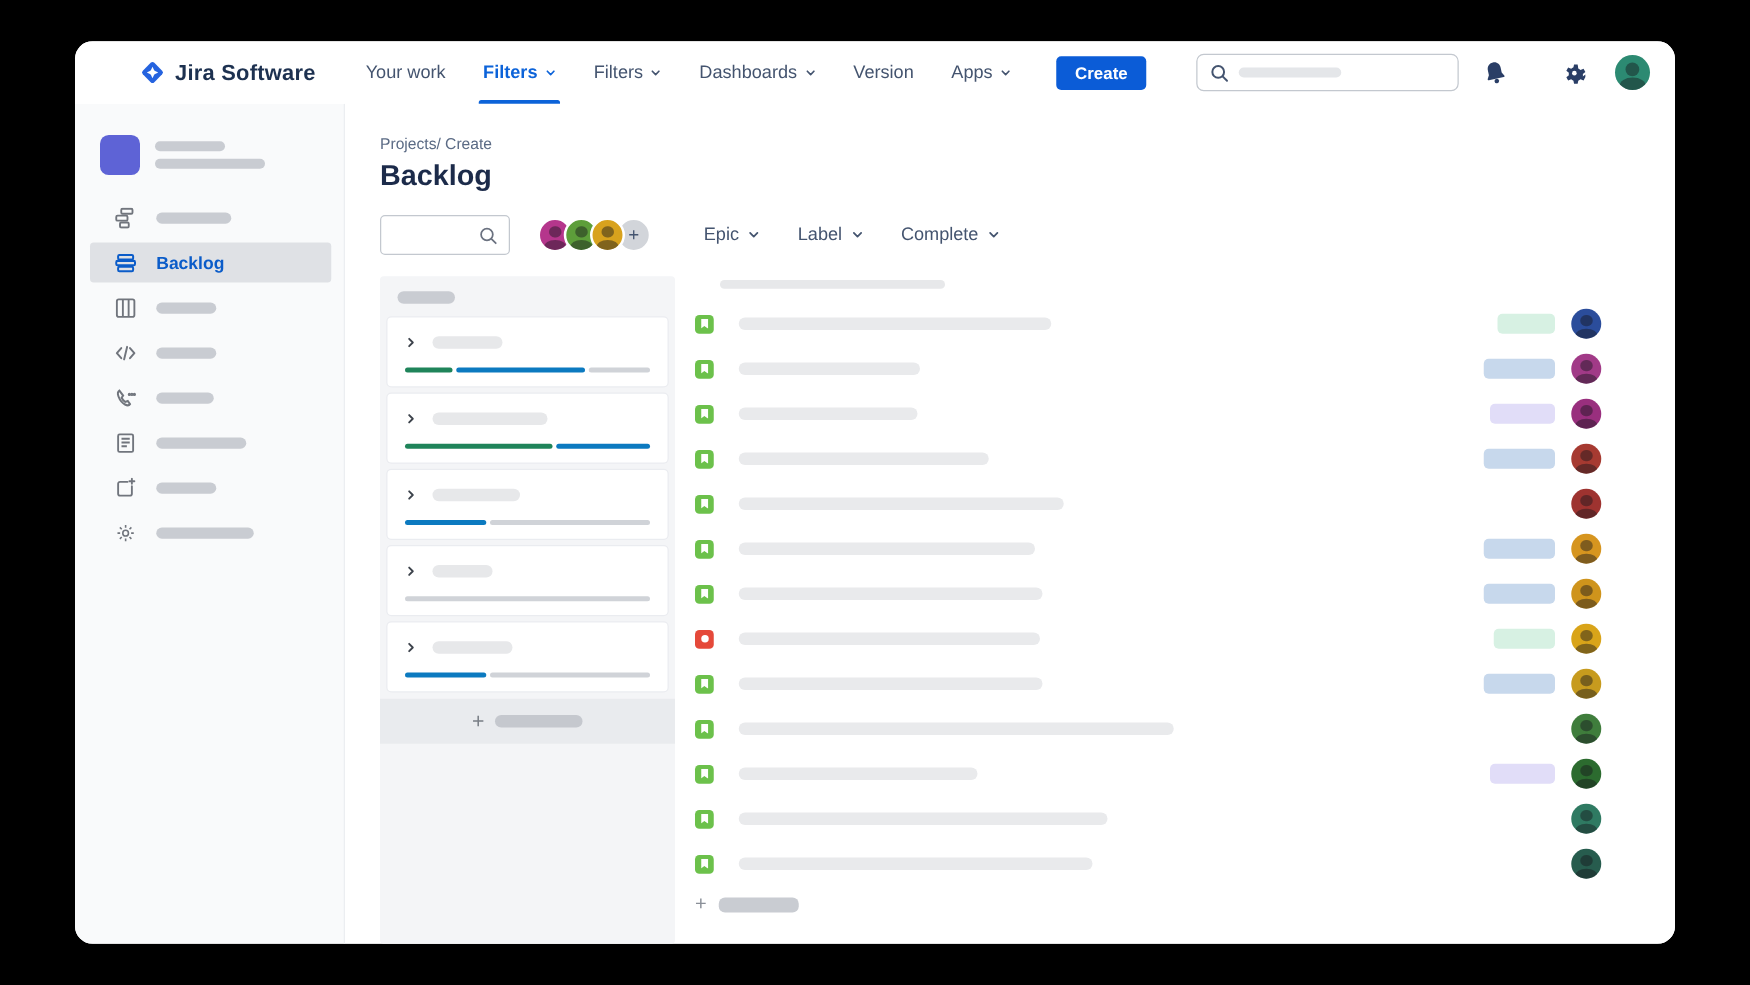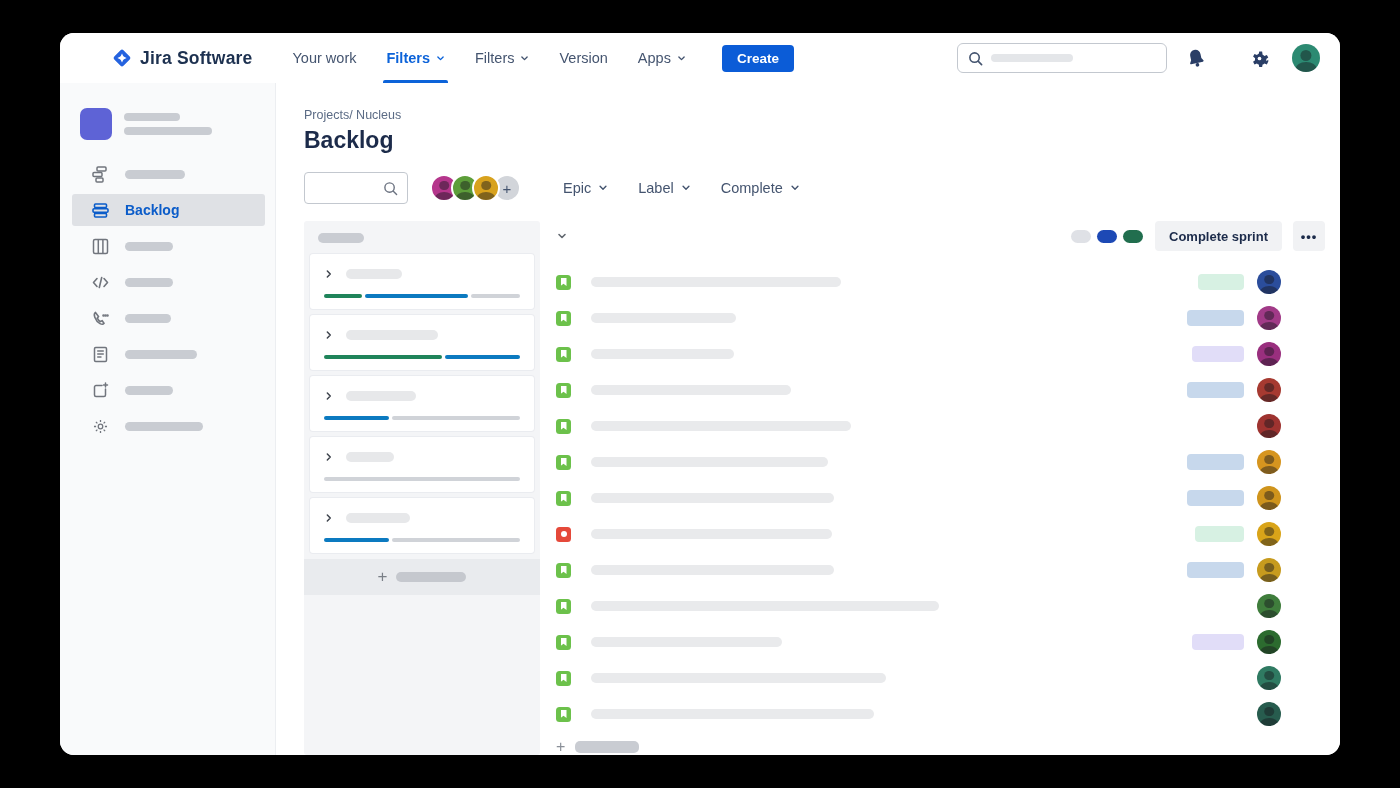--- a/index.html
+++ b/index.html
@@ -140,20 +140,26 @@
       <polyline points="2.5,4 6,7.5 9.5,4" fill="none" stroke="currentColor" stroke-width="1.8" stroke-linecap="round" stroke-linejoin="round"></polyline>
     </svg>
   </div>
         <div class="nav-item">
     <span class="nav-label">Filters</span>
     <svg class="chev" width="9" height="9" viewBox="0 0 12 12">
       <polyline points="2.5,4 6,7.5 9.5,4" fill="none" stroke="currentColor" stroke-width="1.8" stroke-linecap="round" stroke-linejoin="round"></polyline>
     </svg>
   </div>
         <div class="nav-item">
+    <span class="nav-label">Dashboards</span>
+    <svg class="chev" width="9" height="9" viewBox="0 0 12 12">
+      <polyline points="2.5,4 6,7.5 9.5,4" fill="none" stroke="currentColor" stroke-width="1.8" stroke-linecap="round" stroke-linejoin="round"></polyline>
+    </svg>
+  </div>
+        <div class="nav-item">
     <span class="nav-label">Version</span>
 
   </div>
         <div class="nav-item">
     <span class="nav-label">Apps</span>
     <svg class="chev" width="9" height="9" viewBox="0 0 12 12">
       <polyline points="2.5,4 6,7.5 9.5,4" fill="none" stroke="currentColor" stroke-width="1.8" stroke-linecap="round" stroke-linejoin="round"></polyline>
     </svg>
   </div>
       </nav>
@@ -266,21 +272,21 @@
           <svg width="17" height="17" viewBox="0 0 24 24" fill="none" stroke="#71757d" stroke-width="1.8">
             <circle cx="12" cy="12" r="3.2"></circle>
             <path d="M12 2.8v3 M12 18.2v3 M2.8 12h3 M18.2 12h3 M5.5 5.5l2.1 2.1 M16.4 16.4l2.1 2.1 M18.5 5.5l-2.1 2.1 M7.6 16.4l-2.1 2.1"></path>
           </svg>
           <span class="bar" style="width:78px"></span>
         </div>
       </div>
     </aside>
 
     <main class="main">
-      <div class="breadcrumb">Projects/ Nucleus</div>
+      <div class="breadcrumb">Projects/ Create</div>
       <h1 class="page-title">Backlog</h1>
 
       <div class="toolbar">
         <div class="tb-search">
           <svg width="15" height="15" viewBox="0 0 16 16">
             <circle cx="7" cy="7" r="5" fill="none" stroke="#6b7280" stroke-width="1.5"></circle>
             <line x1="11" y1="11" x2="14.5" y2="14.5" stroke="#6b7280" stroke-width="1.5" stroke-linecap="round"></line>
           </svg>
         </div>
         <div class="facepile" id="facepile-root">
@@ -379,34 +385,20 @@
                 </div>
   </div>
             </div>
           <div class="panel-foot">
             <span class="plus">+</span>
             <span class="bar" style="width:70px;height:10px;background:#c5c8ce"></span>
           </div>
         </section>
 
         <section class="list">
-          <div class="sprint-head">
-            <svg class="chev-svg" width="12" height="12" viewBox="0 0 12 12">
-              <polyline points="3,4.5 6,7.5 9,4.5" fill="none" stroke="#626870" stroke-width="1.6" stroke-linecap="round" stroke-linejoin="round"></polyline>
-            </svg>
-            <div class="sprint-controls">
-              <span id="dots-root" style="display:flex">
-                  <span class="dot" style="background: rgb(223, 225, 230);"></span>
-                  <span class="dot" style="background: rgb(29, 73, 181);"></span>
-                  <span class="dot" style="background: rgb(33, 110, 78);"></span>
-                </span>
-              <button class="btn-light">Complete sprint</button>
-              <button class="btn-light btn-more">•••</button>
-            </div>
-          </div>
           <div class="sprint-sub"></div>
 
           <div id="rows-root">
               <div class="row">
     <span class="type-icon type-story">
                   <i></i>
                 </span>
     <span class="bar-title" style="width: 250px;"></span>
     <span class="pill" style="background: rgb(215, 241, 227); width: 46px;"></span>
     <span class="avatar" style="background: rgb(43, 77, 155);"></span>

